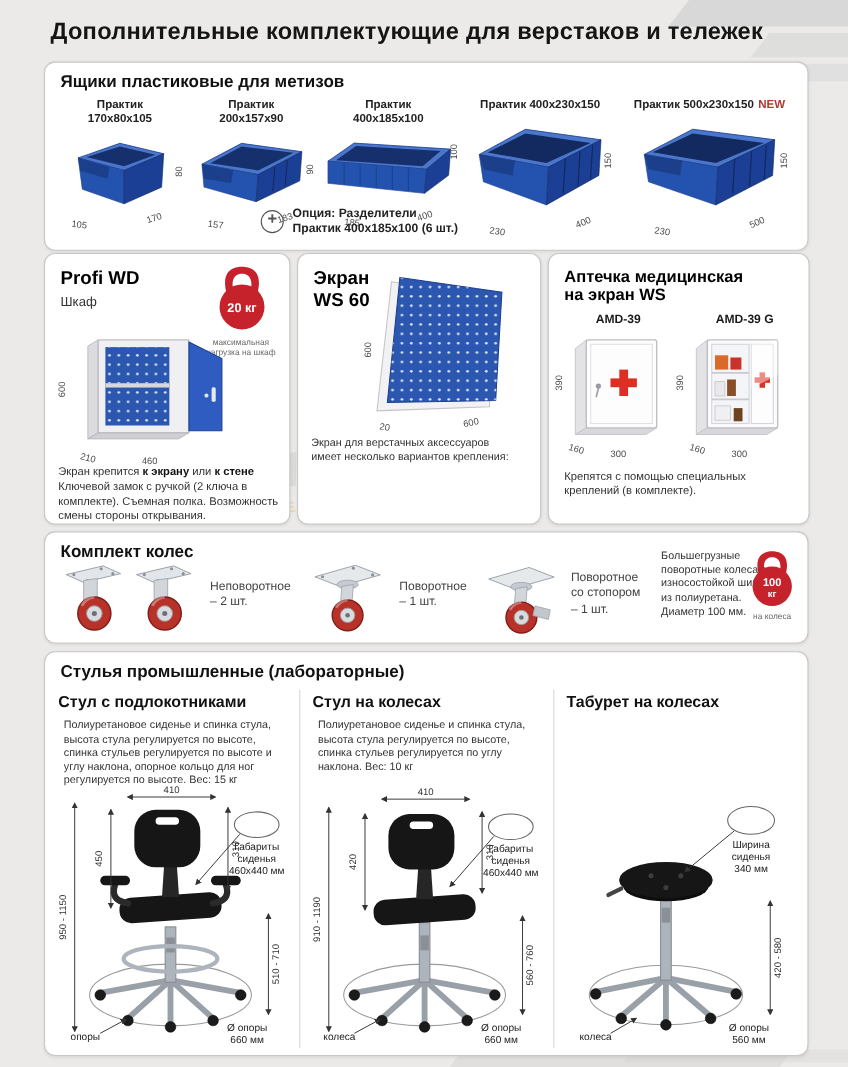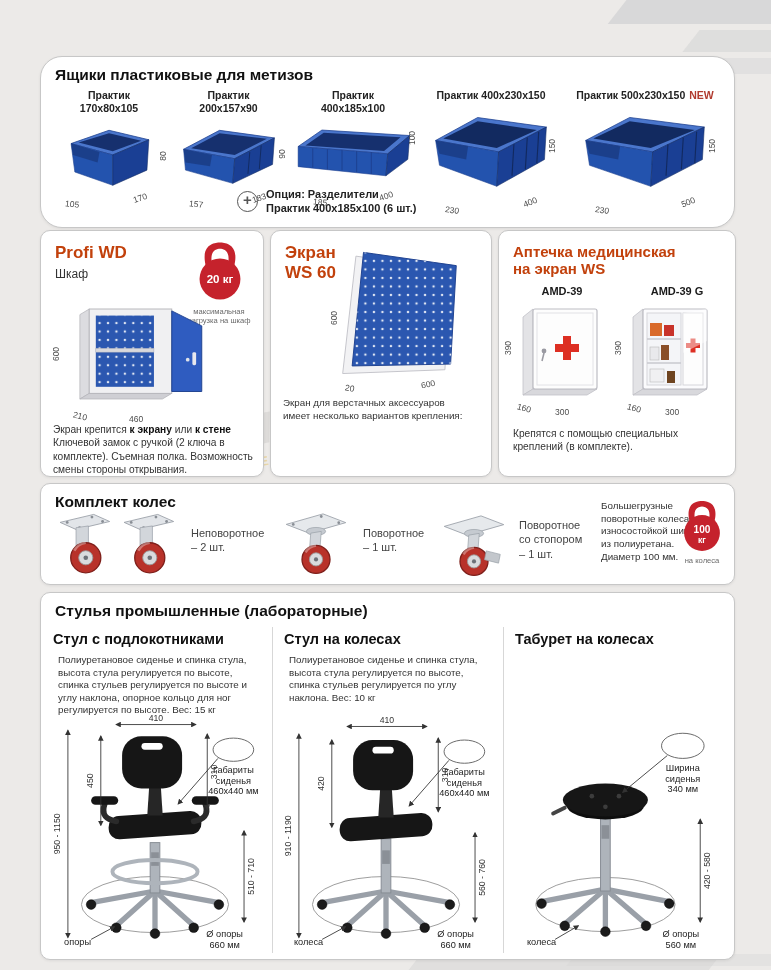--- a/index.html
+++ b/index.html
@@ -15,21 +15,21 @@
   .card{position:absolute;background:#fff;border:1px solid #c7c7c7;border-radius:10px;box-shadow:0 1px 3px rgba(0,0,0,.07);}
   .sec-title{position:absolute;left:14px;top:9px;font-size:15.5px;font-weight:bold;color:#111;}
   .bin-group{position:absolute;text-align:center;}
   .bin-name{font-size:10.5px;font-weight:bold;color:#222;line-height:1.25;}
   .new-badge{color:#b03a2e;font-weight:bold;font-size:10.5px;margin-left:4px;}
   .dim{position:absolute;font-size:8.5px;color:#4c4c4c;white-space:nowrap;}
   .dim.rot{transform:rotate(-90deg);transform-origin:center;}
   .option-row{position:absolute;display:flex;align-items:center;gap:8px;}
   .plus-icon{width:19px;height:19px;border:1.6px solid #555;border-radius:50%;color:#555;font-size:15px;font-weight:bold;line-height:16px;text-align:center;flex:0 0 auto;}
   .option-text{font-size:11px;font-weight:bold;color:#222;line-height:1.25;text-align:left;}
-  .card-title{position:absolute;left:14px;top:12px;margin:0;font-size:17px;font-weight:bold;color:#c2410c;line-height:1.15;}
+  .card-title{position:absolute;left:14px;top:12px;margin:0;font-size:17px;font-weight:bold;color:#000000;line-height:1.15;}
   .card-sub{position:absolute;left:14px;top:36px;font-size:12px;color:#333;}
   .kb-caption{position:absolute;font-size:7.6px;color:#6a6a6a;text-align:center;line-height:1.25;}
   .desc{position:absolute;font-size:10.2px;color:#333;line-height:1.3;}
   .desc b{color:#111;}
   .bullets{margin:2px 0 0 0;padding:0;list-style:none;}
   .bullets li{padding-left:9px;position:relative;}
   .bullets li::before{content:"•";position:absolute;left:0;top:0;color:#333;}
   .model-name{position:absolute;font-size:11px;font-weight:bold;color:#1a1a1a;text-align:center;}
   .wheel-label{position:absolute;font-size:11px;color:#444;line-height:1.3;}
   .chair-col{position:absolute;top:34px;height:326px;}
@@ -72,22 +72,23 @@
     <defs>
       <marker id="arr" viewBox="0 0 10 10" refX="8" refY="5" markerWidth="6.5" markerHeight="6.5" orient="auto-start-reverse">
         <path d="M0,0 L10,5 L0,10 z" fill="#333"></path>
       </marker>
       <pattern id="peg" width="9" height="9" patternUnits="userSpaceOnUse">
         <circle cx="3" cy="3" r="1.3" fill="rgba(255,255,255,.85)"></circle>
       </pattern>
     </defs>
   </svg>
 
-
-  <section class="card" style="left:40px;top:56px;width:693px;height:170px;border-radius:22px;">
+  <h1 class="page-title">Дополнительные комплектующие для верстаков и тележек</h1>
+
+  <section class="card" style="left:40px;top:56px;width:693px;height:170px;">
     <div class="sec-title">Ящики пластиковые для метизов</div>
 
     <div class="bin-group" style="left:8px;top:32px;width:120px;height:120px;">
       <div class="bin-name"><span>Практик</span><br><span>170х80х105</span></div>
       <svg viewBox="0 0 100 78" width="96" height="74" style="margin-top:2px">
         <polygon points="10,28 50,14 92,24 54,40" fill="#4a76cc" stroke="#1d3f8e" stroke-width="0.8"></polygon>
         <polygon points="18,27 50,17 84,25 54,36" fill="#16306e"></polygon>
         <polygon points="10,28 54,40 54,72 14,58" fill="#2353ae" stroke="#1d3f8e" stroke-width="0.6"></polygon>
         <polygon points="10,28 40,37 38,48 12,40" fill="#16306e" opacity=".55"></polygon>
         <polygon points="54,40 92,24 90,56 54,72" fill="#1a3f94" stroke="#122a60" stroke-width="0.6"></polygon>

